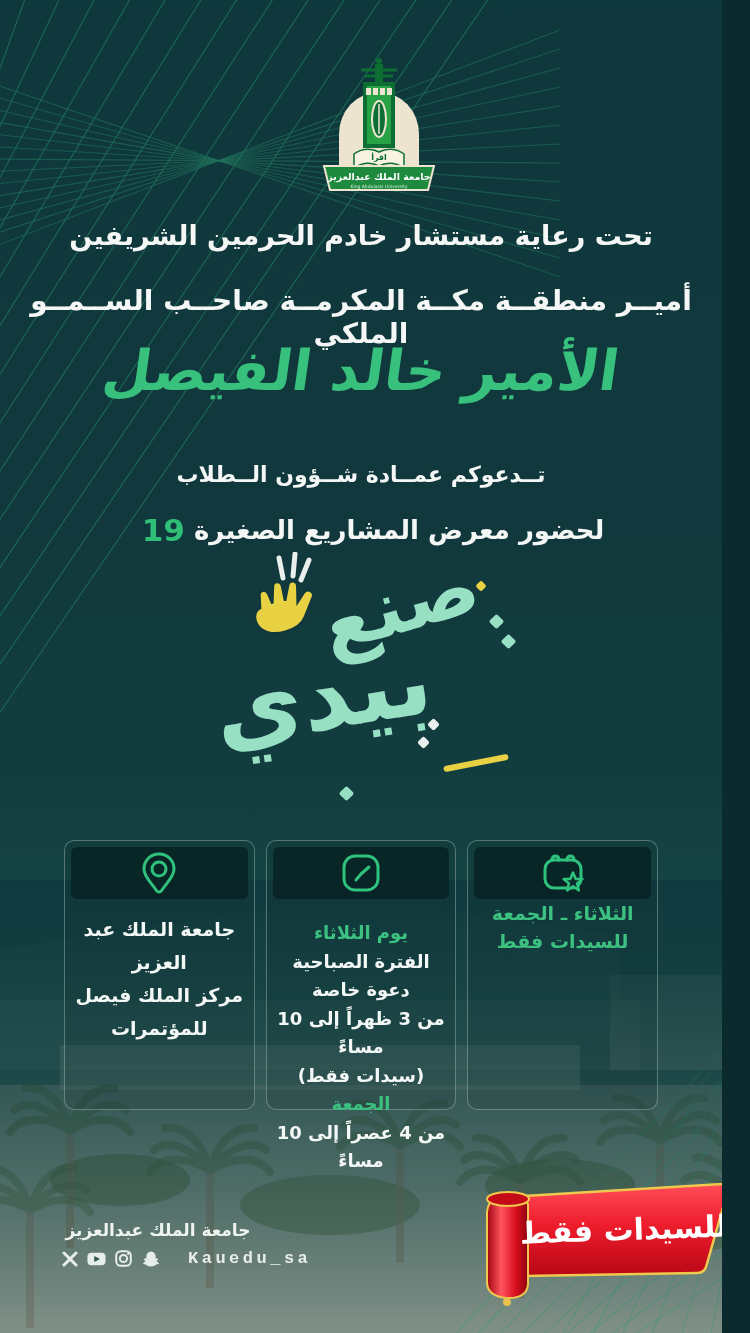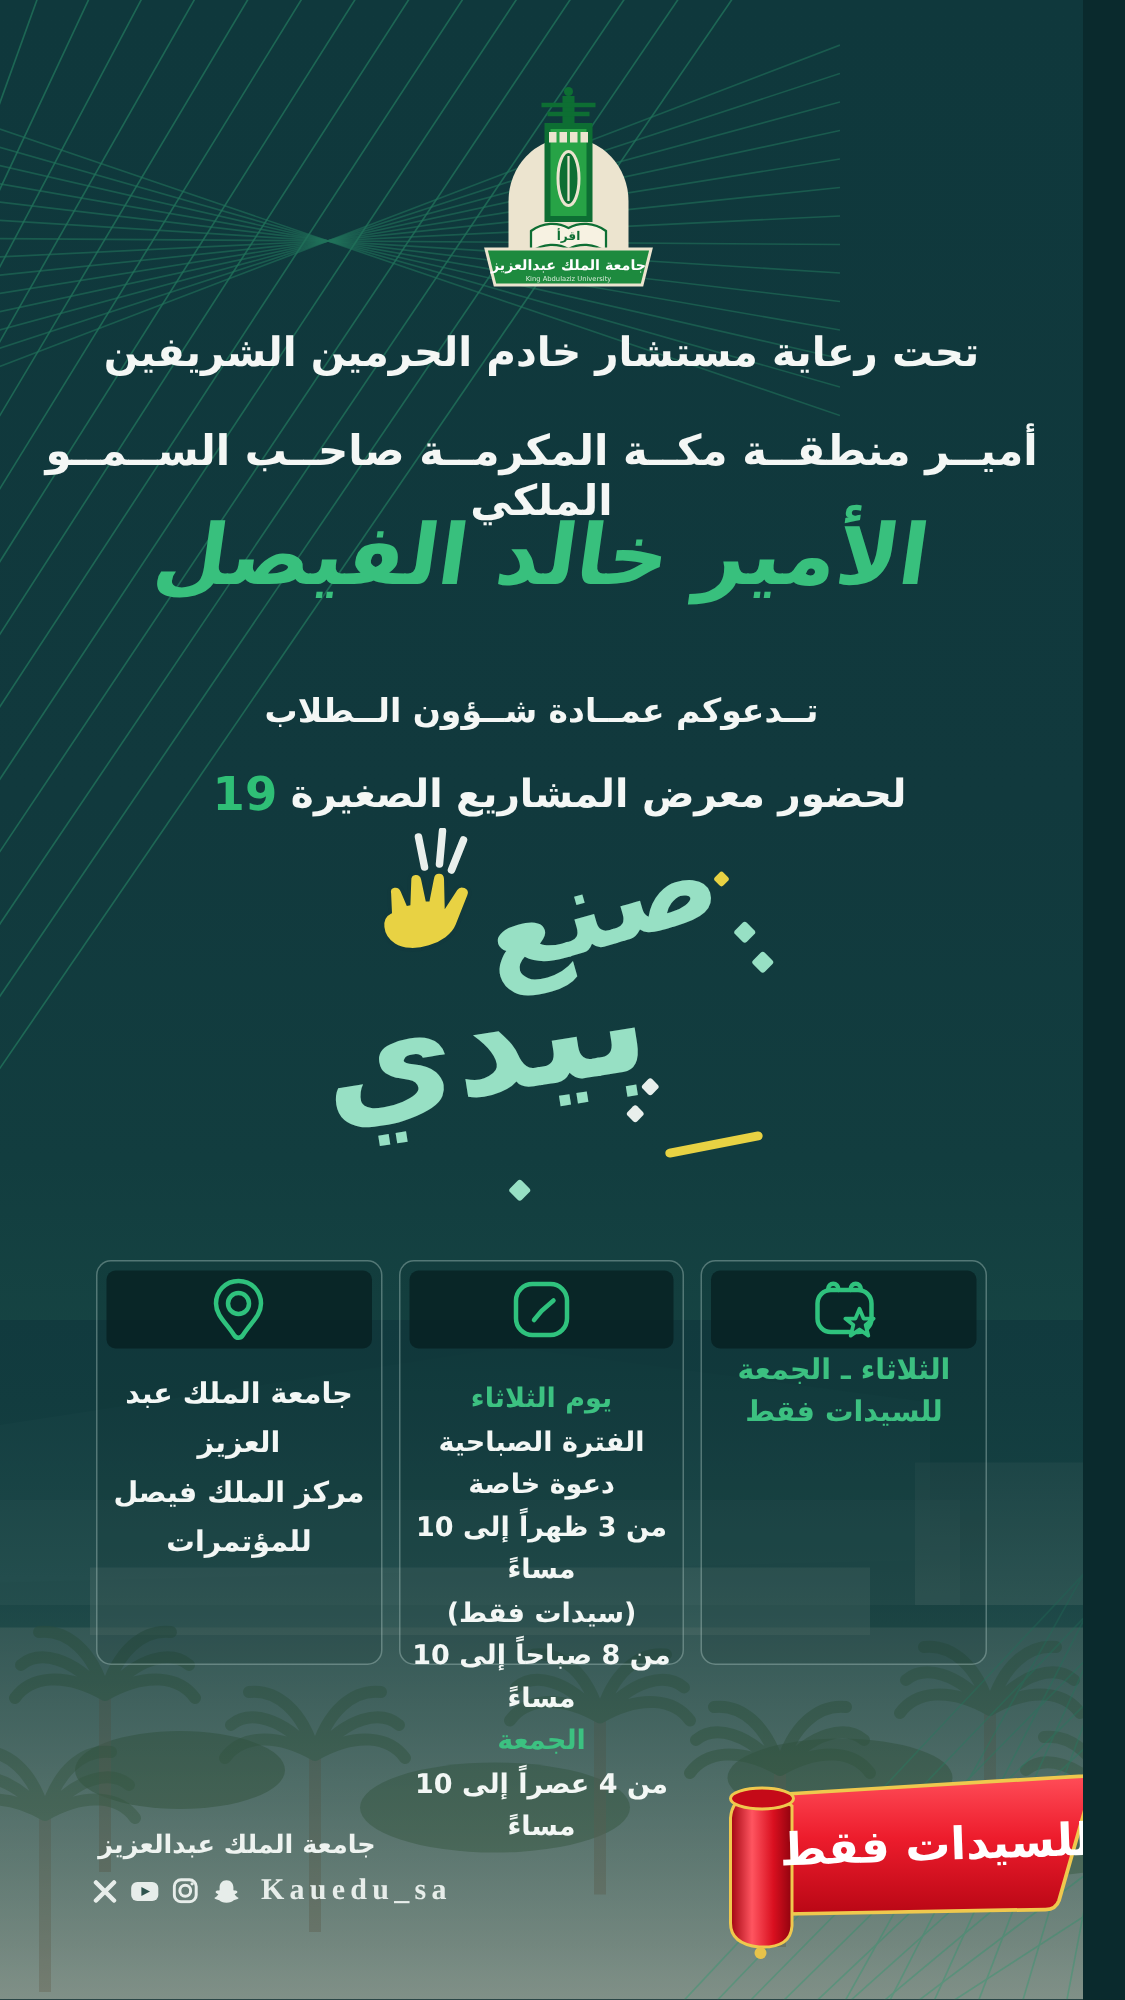--- a/index.html
+++ b/index.html
@@ -42,21 +42,21 @@
   .card-dates .card-body{font-size:19px;line-height:28px;}
   .card-schedule .card-body{padding-top:20px;font-size:18px;line-height:28.5px;}
   .card-location .card-body{padding-top:14px;font-size:19px;line-height:33px;}
   .ln-white{color:#f3f7f5;}
   .ln-green{color:#3cc181;}
   
   #ribbon{position:absolute;left:472px;top:1170px;}
   
   #footer-name{position:absolute;left:56px;top:1220px;width:204px;text-align:center;font-size:17px;font-weight:bold;color:#eef3f0;}
   #footer-social{position:absolute;left:60px;top:1249px;display:flex;align-items:center;gap:8px;}
-  #footer-social .handle{color:#e7edea;font-size:20px;font-weight:bold;letter-spacing:3.5px;margin-left:6px;font-family:Liberation Serif, serif;}
+  #footer-social .handle{color:#e7edea;font-size:17px;font-weight:bold;letter-spacing:3.5px;margin-left:20px;font-family:Liberation Mono, monospace;}
   .soc{width:19px;height:19px;display:flex;align-items:center;justify-content:center;}
 </style>
 </head>
 <body>
 
 <div id="poster">
 
   <svg id="mesh-tl" width="560" height="760" viewBox="0 0 560 760">
       <line x1="30" y1="-15" x2="-15" y2="110" stroke="#2fa273" stroke-width="1.1" opacity="0.8"></line>
       <line x1="66" y1="-15" x2="-15" y2="158" stroke="#2fa273" stroke-width="1.1" opacity="0.8"></line>
@@ -211,21 +211,20 @@
         <svg width="42" height="42" viewBox="0 0 42 42">
           <rect x="4" y="4" width="34" height="34" rx="11" fill="none" stroke="#2fc27d" stroke-width="3"></rect>
           <path d="M21,22 L29,15 M21,22 L16,28" stroke="#2fc27d" stroke-width="3" stroke-linecap="round"></path>
         </svg>
       </div>
       <div class="card-body">
         <div class="ln-green">يوم الثلاثاء</div>
         <div class="ln-white">الفترة الصباحية دعوة خاصة</div>
         <div class="ln-white">من 3 ظهراً إلى 10 مساءً</div>
         <div class="ln-white">(سيدات فقط)</div>
-        <div class="ln-white">من 8 صباحاً إلى 10 مساءً</div>
         <div class="ln-green">الجمعة</div>
         <div class="ln-white">من 4 عصراً إلى 10 مساءً</div>
       </div>
     </div>
 
     <div class="card card-location">
       <div class="card-head">
         <svg width="38" height="46" viewBox="0 0 38 46">
           <path d="M19,4 C10,4 4,11 4,19 C4,27 11,32 16,40 C17.6,42.5 20.4,42.5 22,40 C27,32 34,27 34,19 C34,11 28,4 19,4 Z" fill="none" stroke="#2fc27d" stroke-width="3"></path>
           <circle cx="19" cy="19" r="7" fill="none" stroke="#2fc27d" stroke-width="3"></circle>

